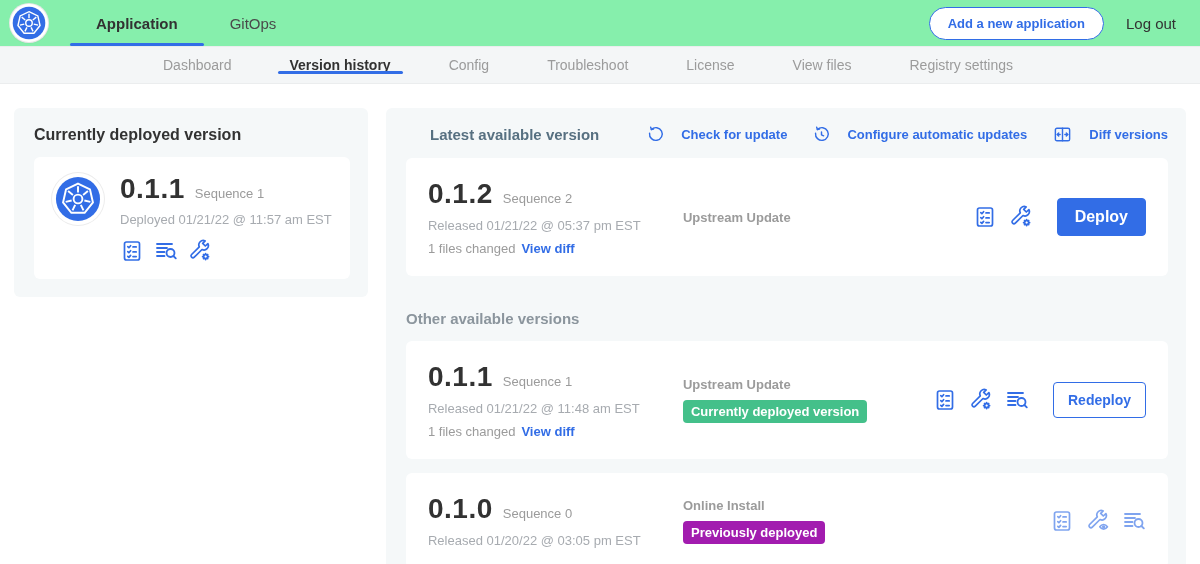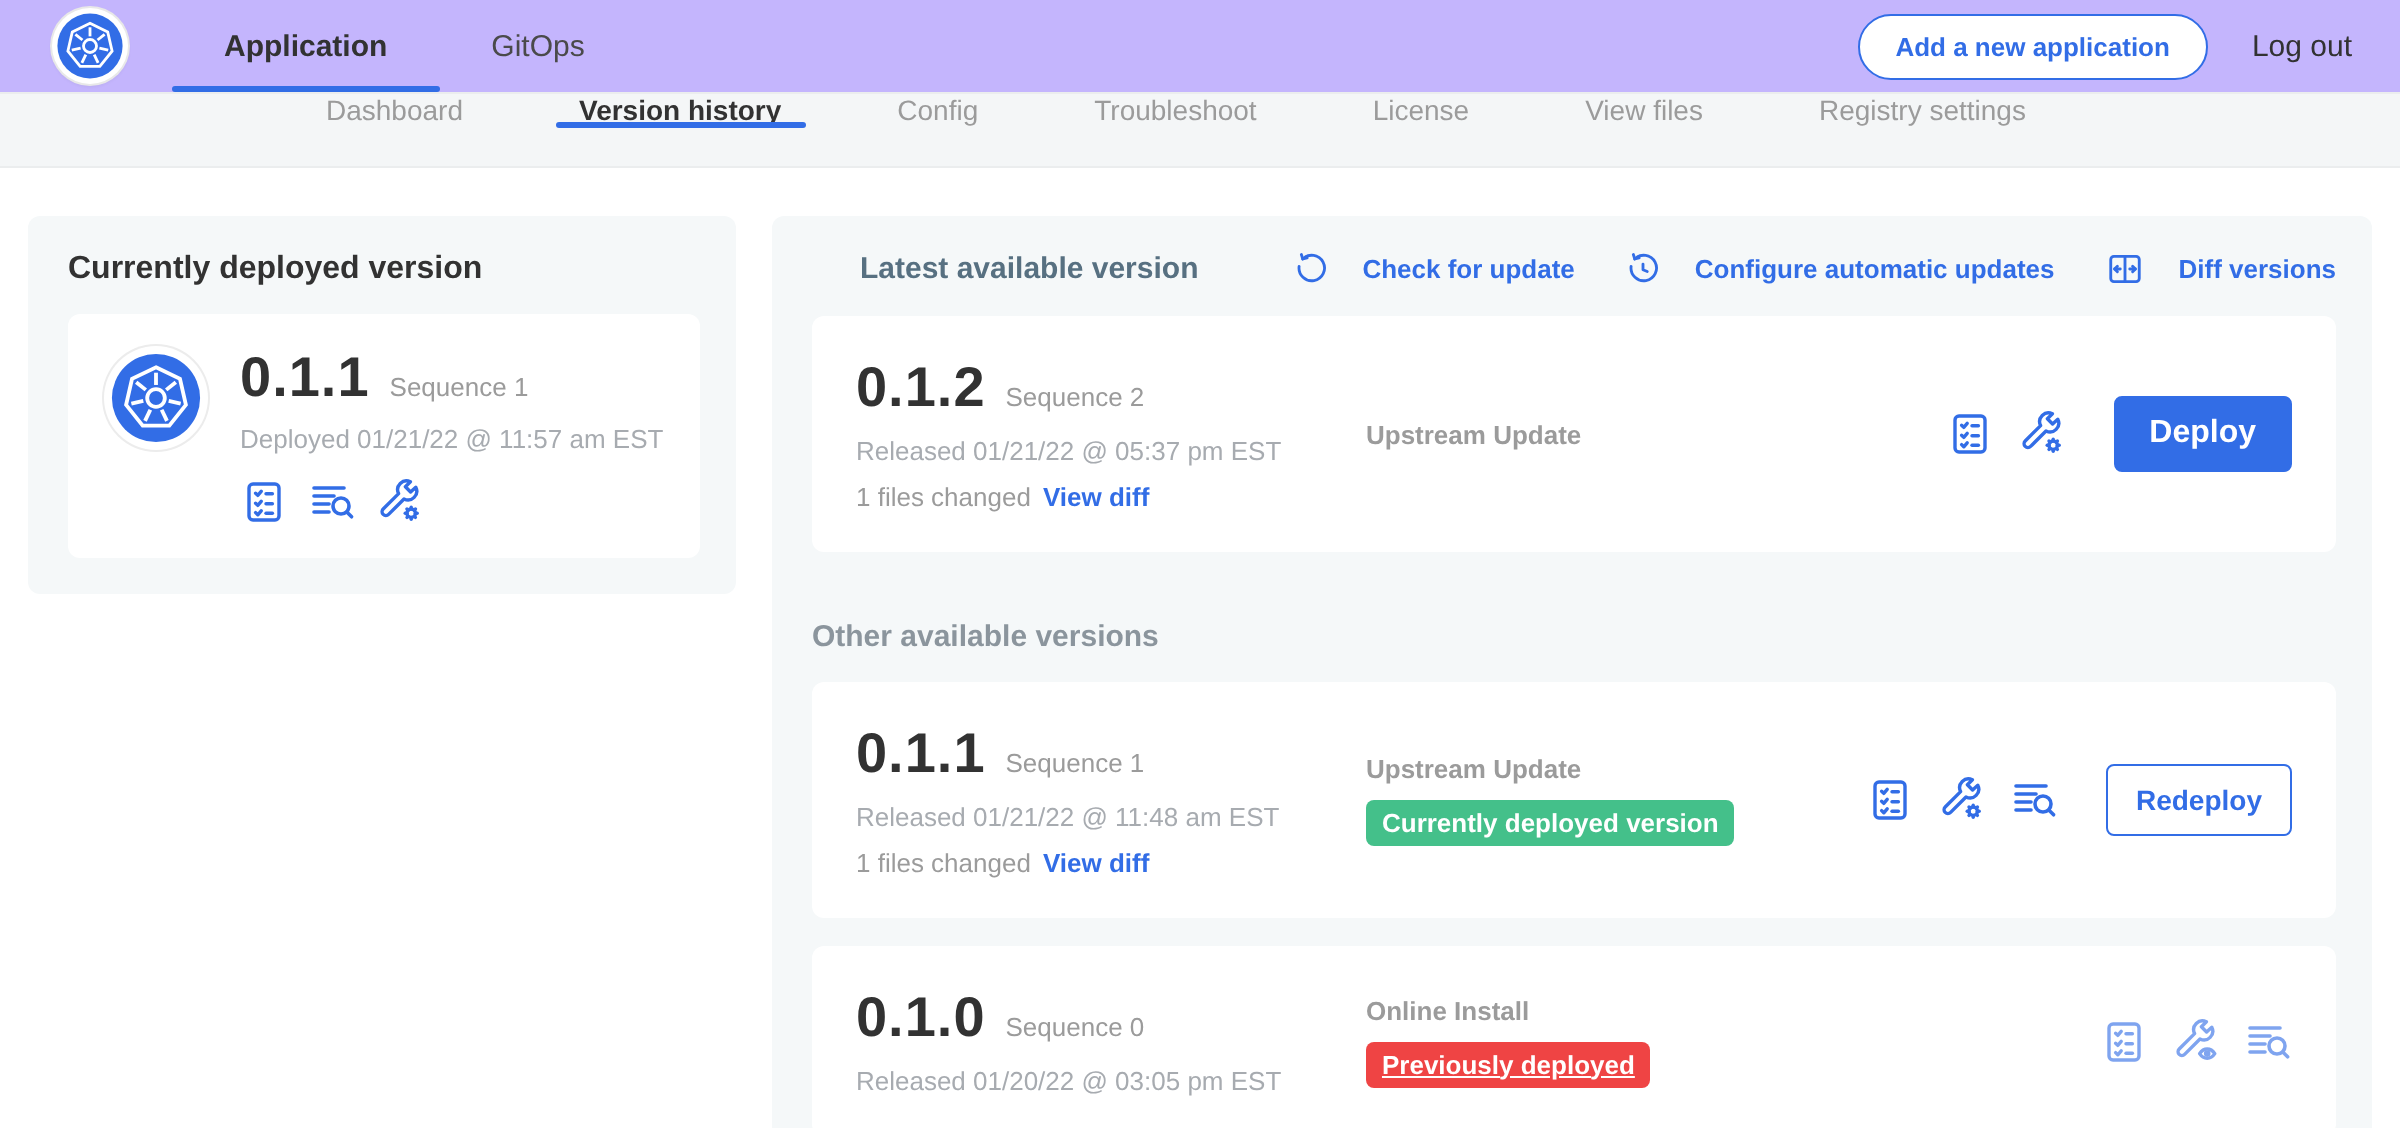--- a/index.html
+++ b/index.html
@@ -1,35 +1,35 @@
 <!DOCTYPE html>
 <html><head>
 <meta charset="utf-8">
 <style>
   * { margin:0; padding:0; box-sizing:border-box; }
   html,body { width:1200px; height:564px; background:#fff; overflow:hidden;
     font-family:"Liberation Sans","DejaVu Sans",sans-serif; color:#323232; }
 
   
-  .header { height:46px; background:#c4b5fd; display:flex; align-items:center; padding:0 24px 0 26px; }
+  .header { height:46px; background:#86efac; display:flex; align-items:center; padding:0 24px 0 10px; }
   .logo-wrap { width:38px; height:38px; border-radius:50%; background:#fff;
     box-shadow:0 0 0 1px #e8e8e8, 0 1px 2px rgba(0,0,0,.08); display:flex; align-items:center; justify-content:center; margin-right:22px; }
   .logo-wrap svg { width:34px; height:34px; display:block; }
   .header-tabs { display:flex; height:46px; }
   .header-tab { display:flex; align-items:center; padding:0 26px; font-size:15px; color:#4a4a4a; cursor:pointer; position:relative; }
   .header-tab.active { font-weight:700; color:#323232; }
   .header-tab.active::after { content:""; position:absolute; left:0; right:0; bottom:0; height:3px; background:#326de6; border-radius:2px; }
   .header-right { margin-left:auto; display:flex; align-items:center; gap:22px; }
   .btn-pill { border:1px solid #326de6; color:#326de6; background:#fff; border-radius:17px;
     padding:8px 18px; font-size:13px; font-weight:700; cursor:pointer; font-family:inherit; }
   .logout { font-size:15px; color:#323232; cursor:pointer; }
 
   
   .subnav { height:38px; background:#f4f6f7; border-top:1px solid #ebedee; border-bottom:1px solid #ebedee;
-    display:flex; align-items:flex-start; padding-left:163px; gap:58px; }
+    display:flex; align-items:center; padding-left:163px; gap:58px; }
   .subnav-tab { display:flex; align-items:center; font-size:14px; color:#9b9b9b; cursor:pointer; position:relative; }
   .subnav-tab.active { color:#323232; font-weight:700; }
   .subnav-tab.active::after { content:""; position:absolute; left:-12px; right:-12px; bottom:-1px; height:3px; background:#326de6; border-radius:2px; }
 
   
   .main { display:flex; align-items:flex-start; gap:18px; padding:24px 14px; }
   .panel { background:#f5f8f9; border-radius:6px; }
 
   
   .left-panel { width:378px; padding:18px 18px 18px 20px; }
@@ -57,21 +57,21 @@
 
   .version-card { background:#fff; border-radius:6px; margin-top:14px; padding:20px 22px; display:flex; align-items:center; }
   .vc-left { width:255px; flex:0 0 auto; }
   .vc-meta { font-size:13px; color:#a7abb0; margin-top:8px; }
   .vc-files { font-size:13px; color:#9b9b9b; margin-top:8px; }
   .view-diff { color:#326de6; font-weight:700; margin-left:6px; cursor:pointer; }
   .vc-mid { width:250px; flex:0 0 auto; }
   .source-label { font-size:13px; font-weight:600; color:#9b9b9b; }
   .badge { display:inline-block; margin-top:8px; padding:4px 8px; border-radius:4px; font-size:13px; font-weight:700; color:#fff; }
   .badge.green { background:#44c08a; }
-  .badge.gray { background:#ef4444;text-decoration:underline; }
+  .badge.gray { background:#a21caf; }
   .vc-right { margin-left:auto; display:flex; align-items:center; gap:12px; }
   .btn-deploy { background:#326de6; color:#fff; border:1px solid #326de6; border-radius:4px;
     padding:9px 17px; font-size:16px; font-weight:700; cursor:pointer; margin-left:12px; font-family:inherit; }
   .btn-redeploy { background:#fff; color:#326de6; border:1px solid #326de6; border-radius:4px;
     padding:9px 14px; font-size:14px; font-weight:700; cursor:pointer; margin-left:12px; font-family:inherit; }
 
   .other-title { font-size:15px; font-weight:600; color:#8b959d; margin-top:34px; }
 </style>
 </head>
 <body>

